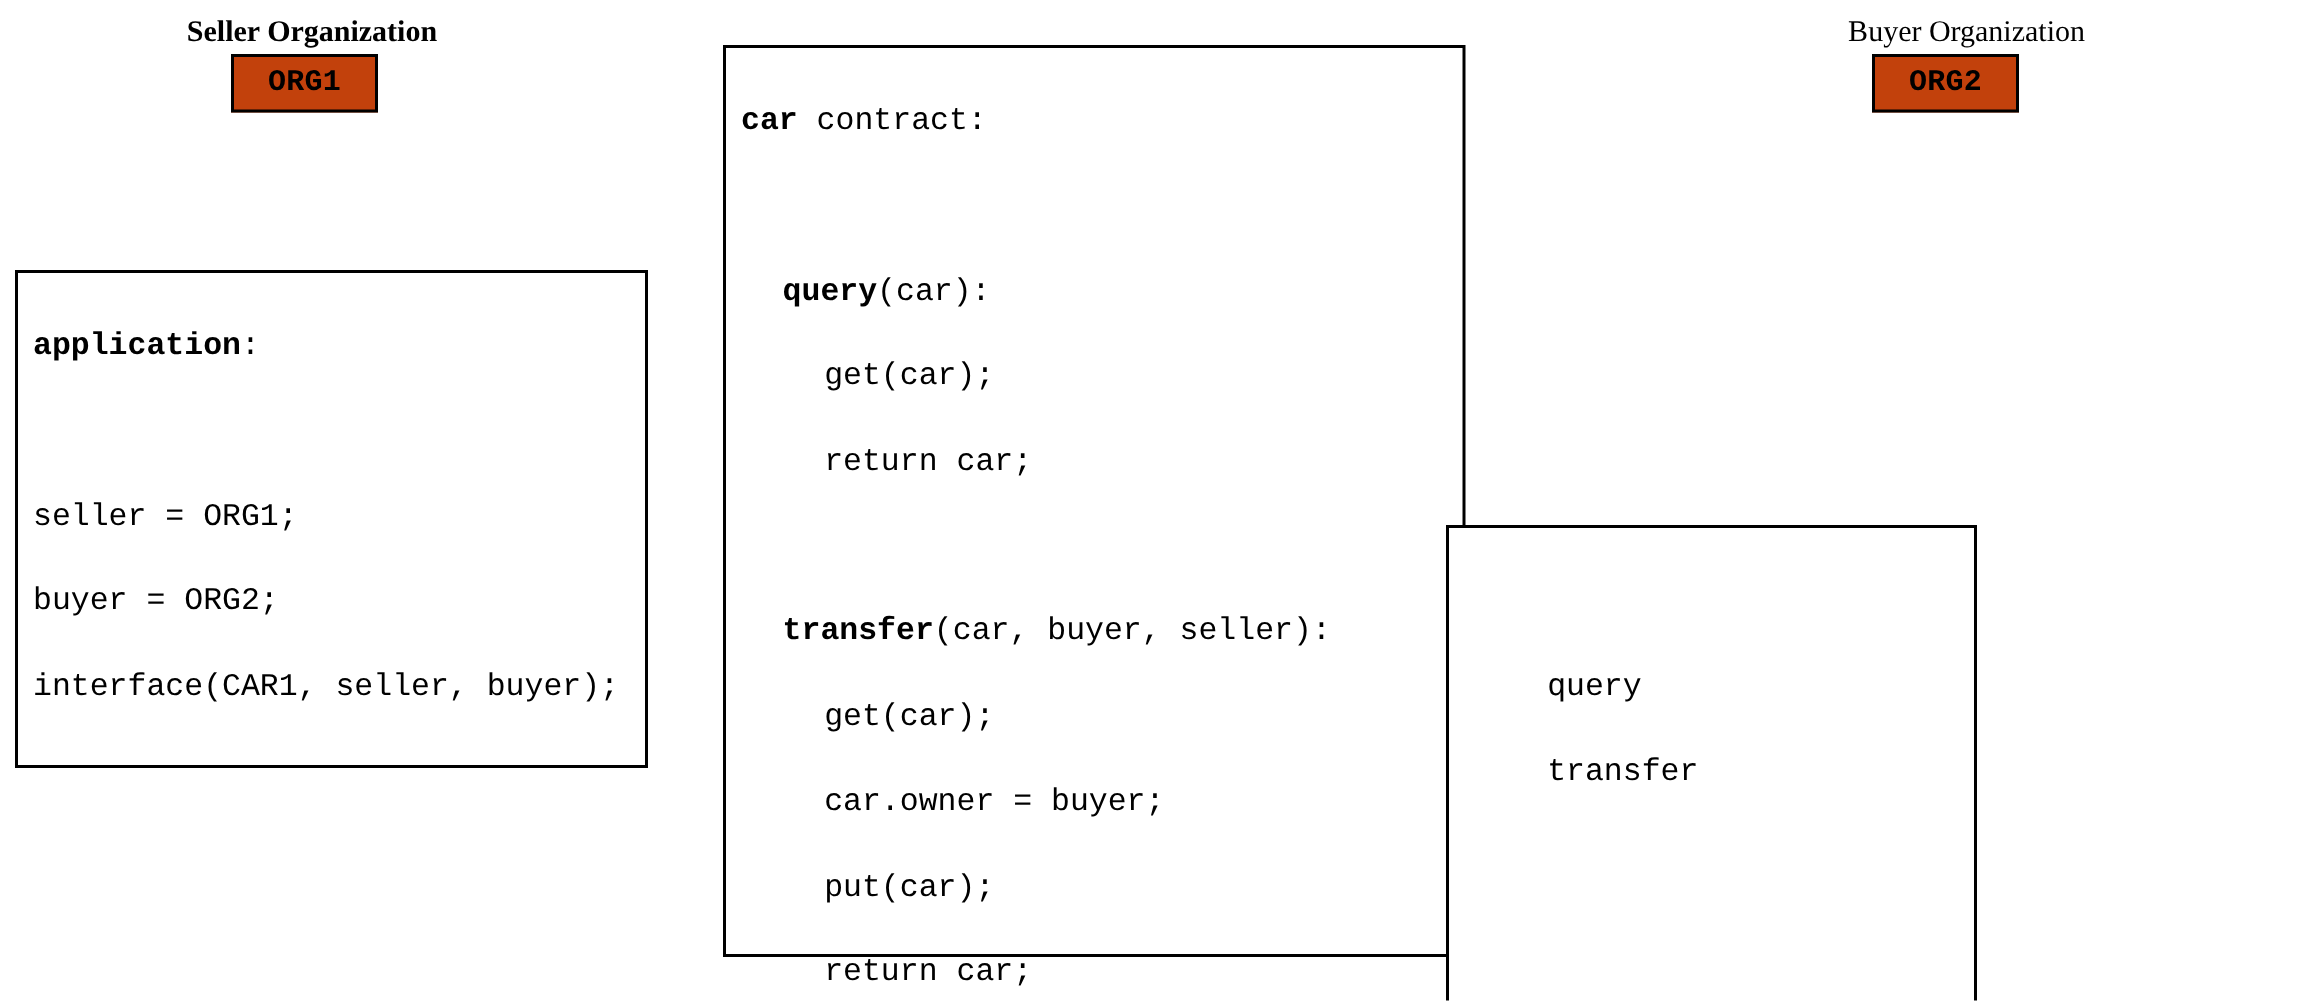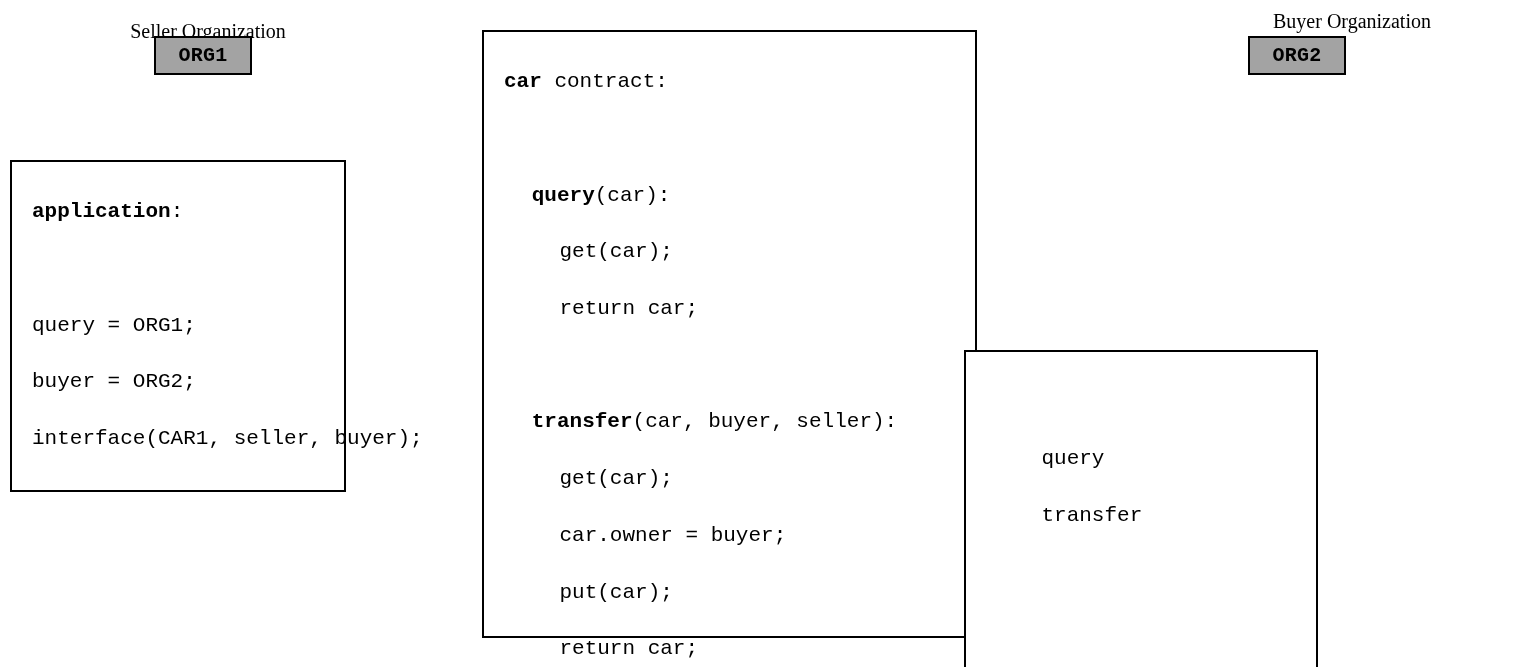--- a/index.html
+++ b/index.html
@@ -14,63 +14,63 @@
     }
     .mono { font-family: "Courier New", Courier, monospace; letter-spacing: 0.2px; }
     .label {
       position: absolute;
       font-size: 20px;
       text-align: center;
     }
     .box {
       position: absolute;
       border: 2px solid #000;
-      background: #a3a3a3;
+      background: #c2410c;
       padding: 6px 10px;
       text-align: center;
     }
     .code-box {
       position: absolute;
       border: 2px solid #000;
       background: #fff;
-      padding: 8px 20px;
+      padding: 8px 10px;
       font-family: "Courier New", Courier, monospace;
       font-size: 21px;
       line-height: 1.35;
       white-space: pre;
     }
     .bold { font-weight: bold; }
 
-    #seller-label { left: 118px; top: 20px; width: 180px; }
-    #buyer-label  { left: 1262px; top: 10px; width: 180px; }
+    #seller-label { left: 118px; top: 10px; width: 180px; font-weight: bold; }
+    #buyer-label  { left: 1210px; top: 10px; width: 180px; text-align: right; }
 
     #org1-box { left: 154px;  top: 36px; min-width: 98px; }
     #org2-box { left: 1248px; top: 36px; min-width: 98px; }
 
-    #app-box      { left: 10px;  top: 160px; width: 336px; }
+    #app-box      { left: 10px;  top: 180px; width: 422px; }
     #contract-box { left: 482px; top: 30px;  width: 495px; height: 608px; }
     #iface-box    { left: 964px; top: 350px; width: 354px; }
 
     .code-box .line { display: block; min-height: 1.35em; }
     .code-box .ind1 { padding-left: 2.2ch; }
     .code-box .ind2 { padding-left: 4.4ch; }
   </style>
 </head>
 <body>
 
 <div id="seller-label" class="label">Seller Organization</div>
 <div id="buyer-label" class="label">Buyer Organization</div>
 
 <div id="org1-box" class="box mono bold">ORG1</div>
 <div id="org2-box" class="box mono bold">ORG2</div>
 
 <div id="app-box" class="code-box">
 <span class="line"><span class="bold">application</span><span>:</span></span>
 <span class="line"></span>
-<span class="line">query = ORG1;</span>
+<span class="line">seller = ORG1;</span>
 <span class="line">buyer = ORG2;</span>
 <span class="line">interface(CAR1, seller, buyer);</span>
 </div>
 
 <div id="contract-box" class="code-box">
 <span class="line"><span class="bold">car</span><span> contract:</span></span>
 <span class="line"></span>
 <span class="line ind1"><span class="bold">query</span><span>(car):</span></span>
 <span class="line ind2">get(car);</span>
 <span class="line ind2">return car;</span>

